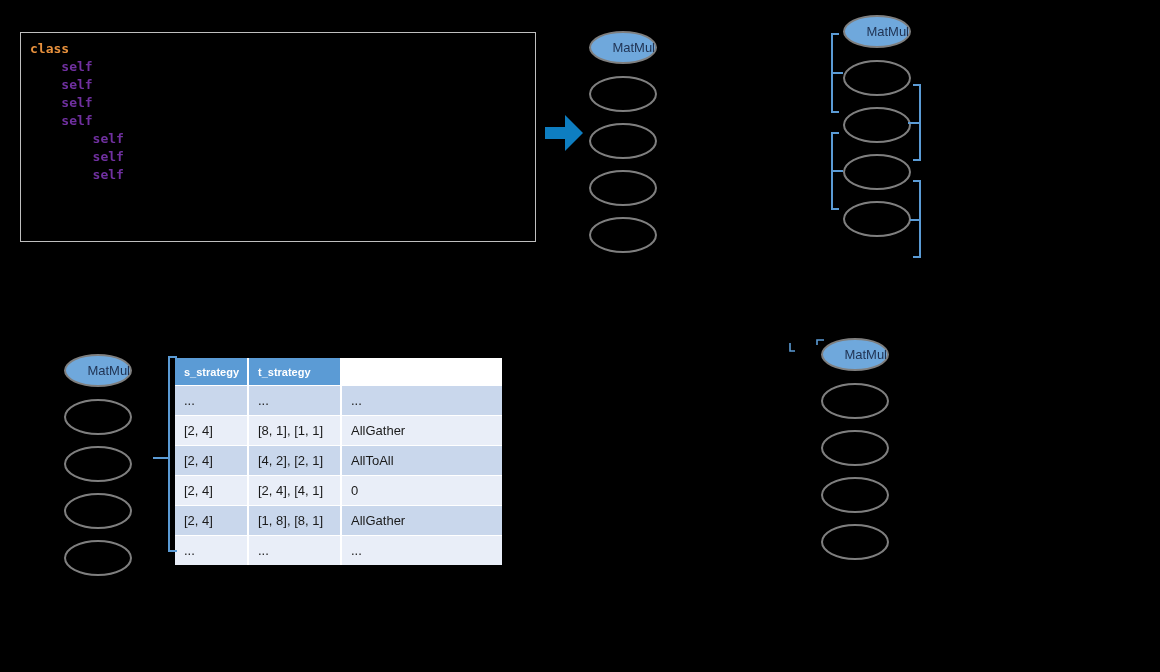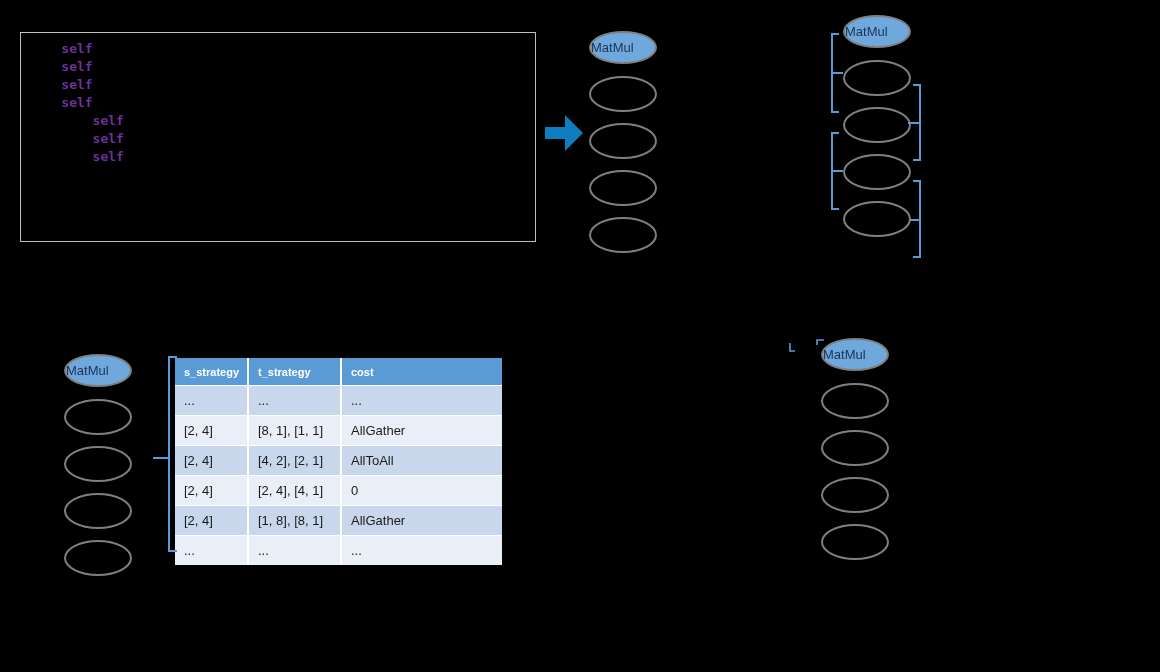--- a/index.html
+++ b/index.html
@@ -24,21 +24,21 @@
   .tok-self{color:var(--code-self,#7030A0);}
   
   .graph{
     position:absolute;display:flex;flex-direction:column;
     align-items:center;gap:11px;width:70px;
   }
   .mnode{
     width:64px;height:29px;border-radius:50%;
     background:var(--node-fill,#6FA8DC);
     border:2px solid var(--node-stroke,#7F7F7F);
-    display:flex;align-items:center;justify-content:flex-start;
+    display:flex;align-items:center;justify-content:flex-end;
     margin-bottom:1px;flex:none;
   }
   .mnode span{
     color:var(--node-text,#1F3252);font-size:13px;line-height:13px;
   }
   .enode{
     width:64px;height:32px;border-radius:50%;
     border:2px solid var(--ellipse-stroke,#7F7F7F);
     background:transparent;flex:none;
   }
@@ -62,20 +62,21 @@
   }
   .td{height:29px;font-size:13px;color:var(--table-cell-text,#1A1A1A);}
   .trow.dark .td{background:var(--table-row-dark,#C9D7EC);}
   .trow.light .td{background:var(--table-row-light,#E9EEF8);}
 </style>
 </head>
 <body>
 
 <div class="code-box">
   <div>
+      <div class="code-line"><span class="tok-keyword">class</span></div>
       <div class="code-line"><span class="tok-self">    self</span></div>
       <div class="code-line"><span class="tok-self">    self</span></div>
       <div class="code-line"><span class="tok-self">    self</span></div>
       <div class="code-line"><span class="tok-self">    self</span></div>
       <div class="code-line"><span class="tok-self">        self</span></div>
       <div class="code-line"><span class="tok-self">        self</span></div>
       <div class="code-line"><span class="tok-self">        self</span></div>
     </div>
 </div>
 
@@ -116,21 +117,20 @@
 <div class="enode"></div>
     <div class="enode"></div>
     <div class="enode"></div>
     <div class="enode"></div>
   </div>
 
 <div class="ptable">
   <div class="trow">
       <div class="cell th">s_strategy</div>
       <div class="cell th">t_strategy</div>
-      <div class="cell th">cost</div>
     </div>
   <div style="display:contents"><div class="trow dark">
         <div class="cell td">...</div>
         <div class="cell td">...</div>
         <div class="cell td">...</div>
       </div><div class="trow light">
         <div class="cell td">[2, 4]</div>
         <div class="cell td">[8, 1], [1, 1]</div>
         <div class="cell td">AllGather</div>
       </div><div class="trow dark">

